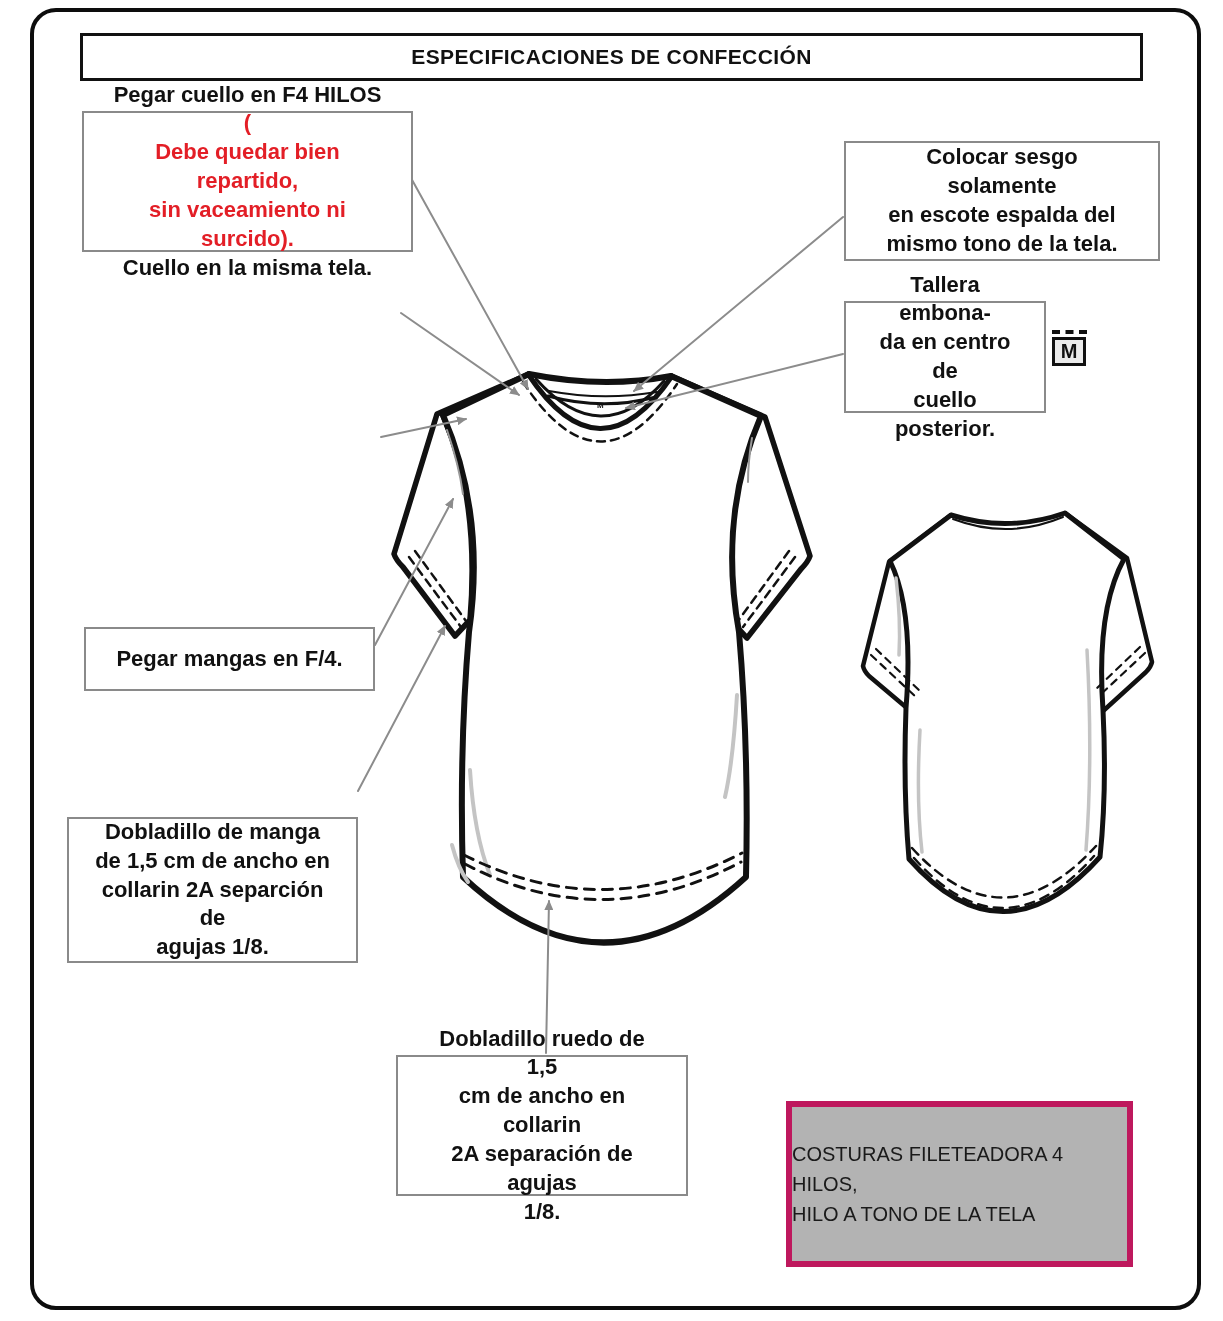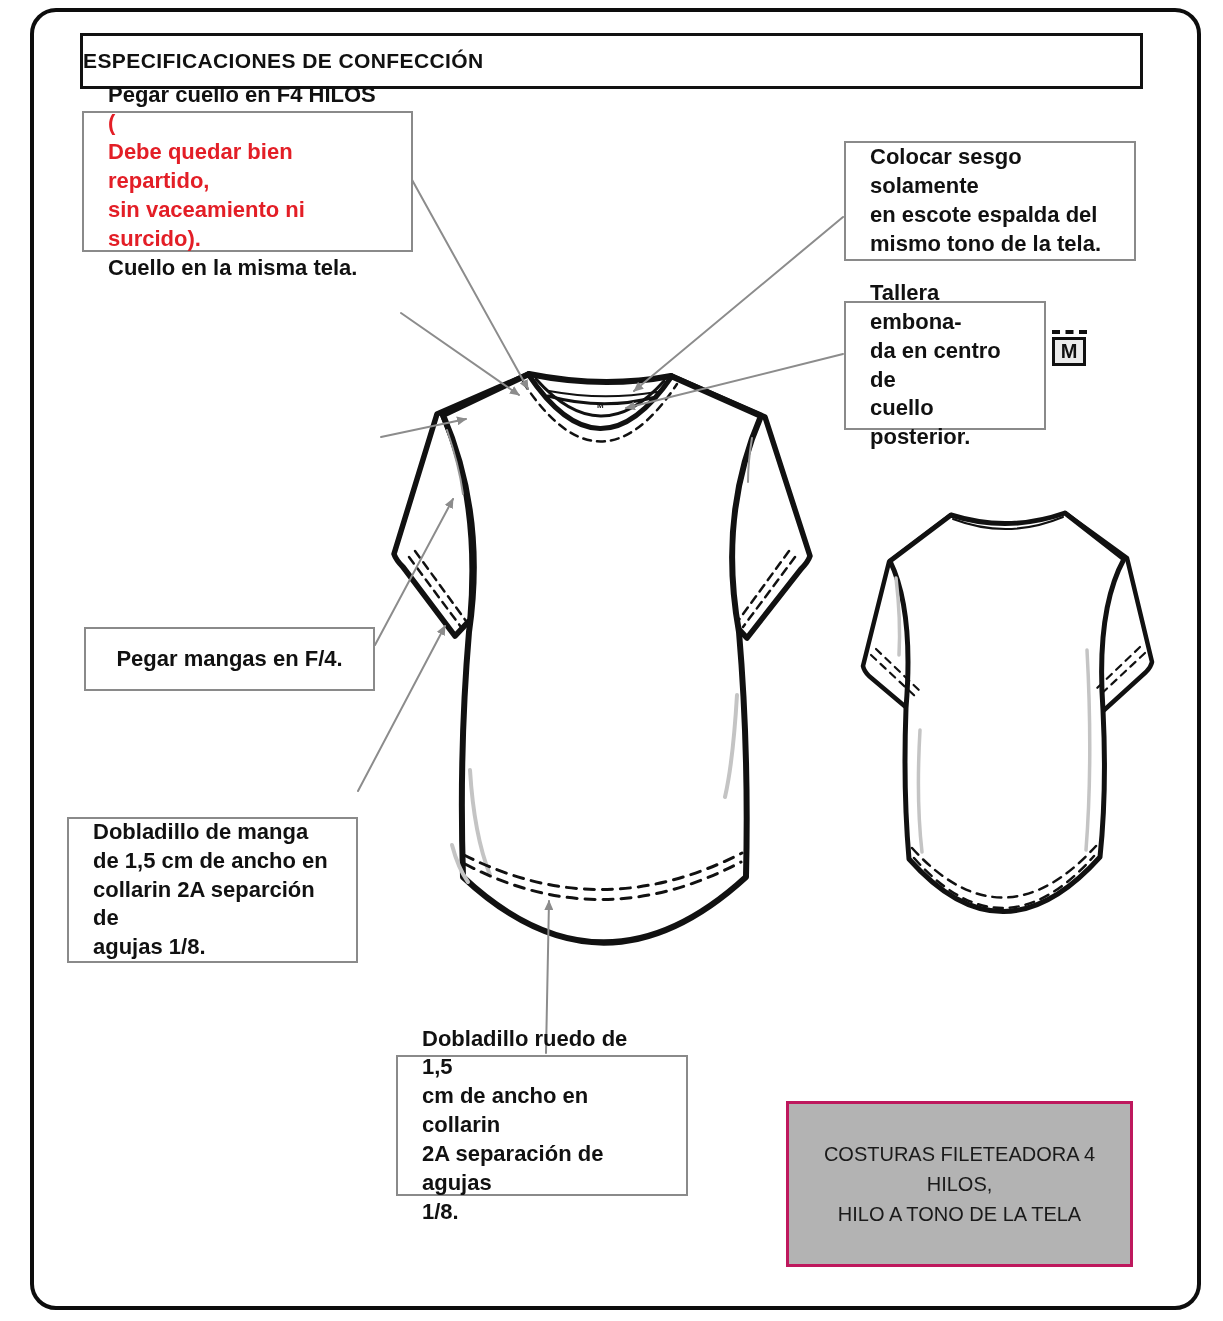--- a/index.html
+++ b/index.html
@@ -6,54 +6,54 @@
   .page{
     position:relative;width:1223px;height:1321px;background:#fff;overflow:hidden;
     font-family:"Liberation Sans",sans-serif;color:#111;
   }
   .frame{
     position:absolute;left:30px;top:8px;width:1163px;height:1294px;
     border:4px solid #0d0d0d;border-radius:26px;
   }
   .art{position:absolute;left:0;top:0;width:1223px;height:1321px;}
   .title-box{
-    position:absolute;left:80px;top:33px;width:1063px;height:56px;
+    position:absolute;left:80px;top:33px;width:1063px;height:48px;
     border:3px solid #111;background:#fff;box-sizing:border-box;
-    display:flex;align-items:center;justify-content:flex-start;
+    display:flex;align-items:center;justify-content:center;
     font-size:21px;font-weight:700;letter-spacing:.4px;
   }
   .ann{
     position:absolute;background:#fff;border:2px solid #8a8a8a;box-sizing:border-box;
     display:flex;flex-direction:column;align-items:center;justify-content:center;
-    text-align:left;font-size:22px;font-weight:700;line-height:1.31;
+    text-align:center;font-size:22px;font-weight:700;line-height:1.31;
     white-space:pre-line;padding:2px 24px;
   }
   .red{color:#e31e26;}
   .box1{left:82px;top:111px;width:331px;height:141px;}
   .box2{left:103px;top:262px;width:296px;height:114px;}
   .box3{left:80px;top:423px;width:301px;height:63px;}
   .box4{left:84px;top:627px;width:291px;height:64px;}
   .box5{left:67px;top:769px;width:291px;height:146px;margin-top:48px;}
   .box6{left:396px;top:1055px;width:292px;height:141px;}
-  .box7{left:844px;top:141px;width:292px;height:120px;}
-  .box8{left:844px;top:301px;width:202px;height:129px;}
+  .box7{left:844px;top:141px;width:316px;height:120px;}
+  .box8{left:844px;top:301px;width:202px;height:112px;}
   .mtag-stitch{
     position:absolute;left:1052px;top:330px;width:35px;height:0;
     border-top:4px dashed #111;
   }
   .mtag{
     position:absolute;left:1052px;top:337px;width:34px;height:29px;
     background:#ebebeb;border:3px solid #111;box-sizing:border-box;
     display:flex;align-items:center;justify-content:center;
     font-size:20px;font-weight:700;
   }
   .redbox{
     position:absolute;left:786px;top:1101px;width:347px;height:166px;
-    background:#b3b3b3;border:3px solid #be185d;box-sizing:border-box;
-    display:flex;align-items:center;justify-content:center;text-align:center;
+    background:#b3b3b3;border:6px solid #be185d;box-sizing:border-box;
+    display:flex;align-items:center;justify-content:center;text-align:left;
     font-size:20px;font-weight:400;line-height:1.5;white-space:pre-line;color:#1a1a1a;
   }
 </style>
 </head>
 <body>
 
 <div class="page">
 
   <svg class="art" viewBox="0 0 1223 1321" fill="none" stroke-linecap="round" stroke-linejoin="round">
     <defs>

